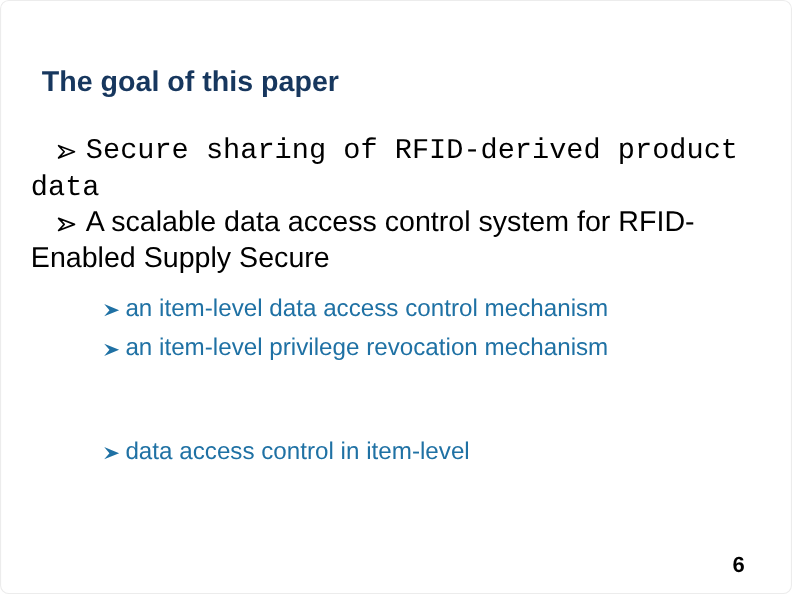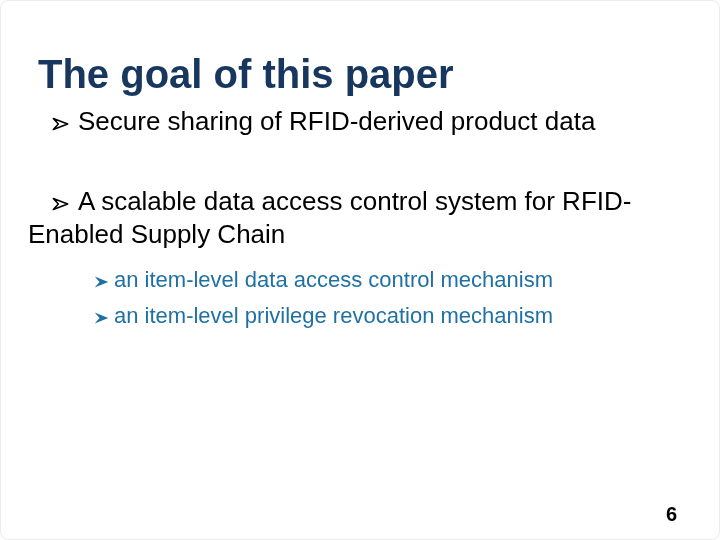--- a/index.html
+++ b/index.html
@@ -19,21 +19,21 @@
   .slide {
     position: relative;
     width: 720px; height: 540px;
     background: var(--background);
     border: 1px solid var(--slide_border);
     border-radius: 8px;
   }
   .slide-title {
     position: absolute;
     left: 37px; top: 50px;
-    font-size: 40px;
+    font-size: 26px;
     line-height: 46px;
     color: var(--title_text);
     white-space: nowrap;
   }
   .bullet {
     position: absolute;
     left: 27px;
     width: 675px;
     font-size: 26px;
     line-height: 33px;
@@ -51,21 +51,21 @@
     text-indent: 10px;
     white-space: nowrap;
   }
   .marker {
     display: inline-block;
     vertical-align: baseline;
   }
   .marker-l1 { width: 40px; padding-left: 4px; }
   .marker-l2 { width: 31px; padding-left: 1px; }
   .marker svg { vertical-align: -1px; }
-  .pos-b1 { top: 104px; }
+  .pos-b1 { top: 120px; font-family: Liberation Mono, monospace; }
   .pos-b2 { top: 184px; }
   .pos-s1 { top: 264px; }
   .pos-s2 { top: 300px; }
   .pos-b3 { top: 354px; }
   .pos-s3 { top: 394px; }
   .pos-s4 { top: 432px; }
   .page-number {
     position: absolute;
     left: 665px; top: 502px;
     font-size: 20px;
@@ -83,33 +83,38 @@
   <div class="bullet pos-b1">
     <span class="marker marker-l1"><svg width="17" height="14" viewBox="0 0 20 16">
           <path d="M1.5 1.5 L18.5 8 L1.5 14.5 L7.5 8 Z" fill="#ffffff" stroke="#000000" stroke-width="1.8" stroke-linejoin="round"></path>
         </svg></span><span>Secure sharing of RFID-derived product data</span>
   </div>
 
   <div class="bullet pos-b2">
     <span class="marker marker-l1"><svg width="17" height="14" viewBox="0 0 20 16">
           <path d="M1.5 1.5 L18.5 8 L1.5 14.5 L7.5 8 Z" fill="#ffffff" stroke="#000000" stroke-width="1.8" stroke-linejoin="round"></path>
         </svg></span><span>A scalable data access control system for RFID-</span><br>
-    <span class="line2">Enabled Supply Chain</span>
+    <span class="line2">Enabled Supply Secure</span>
   </div>
 
   <div class="sub-bullet pos-s2">
     <span class="marker marker-l2"><svg width="15" height="12" viewBox="0 0 18 15">
           <path d="M0.5 0.5 L17.5 7.5 L0.5 14.5 L6.5 7.5 Z" style="fill:var(--accent_text)"></path>
         </svg></span><span>an item-level privilege revocation mechanism</span>
   </div>
 
   <div class="sub-bullet pos-s1">
     <span class="marker marker-l2"><svg width="15" height="12" viewBox="0 0 18 15">
           <path d="M0.5 0.5 L17.5 7.5 L0.5 14.5 L6.5 7.5 Z" style="fill:var(--accent_text)"></path>
         </svg></span><span>an item-level data access control mechanism</span>
   </div>
 
 
+  <div class="sub-bullet pos-s3">
+    <span class="marker marker-l2"><svg width="15" height="12" viewBox="0 0 18 15">
+          <path d="M0.5 0.5 L17.5 7.5 L0.5 14.5 L6.5 7.5 Z" style="fill:var(--accent_text)"></path>
+        </svg></span><span>data access control in item-level</span>
+  </div>
 
 
   <div class="page-number">6</div>
 
 </div>
 
 </body></html>

